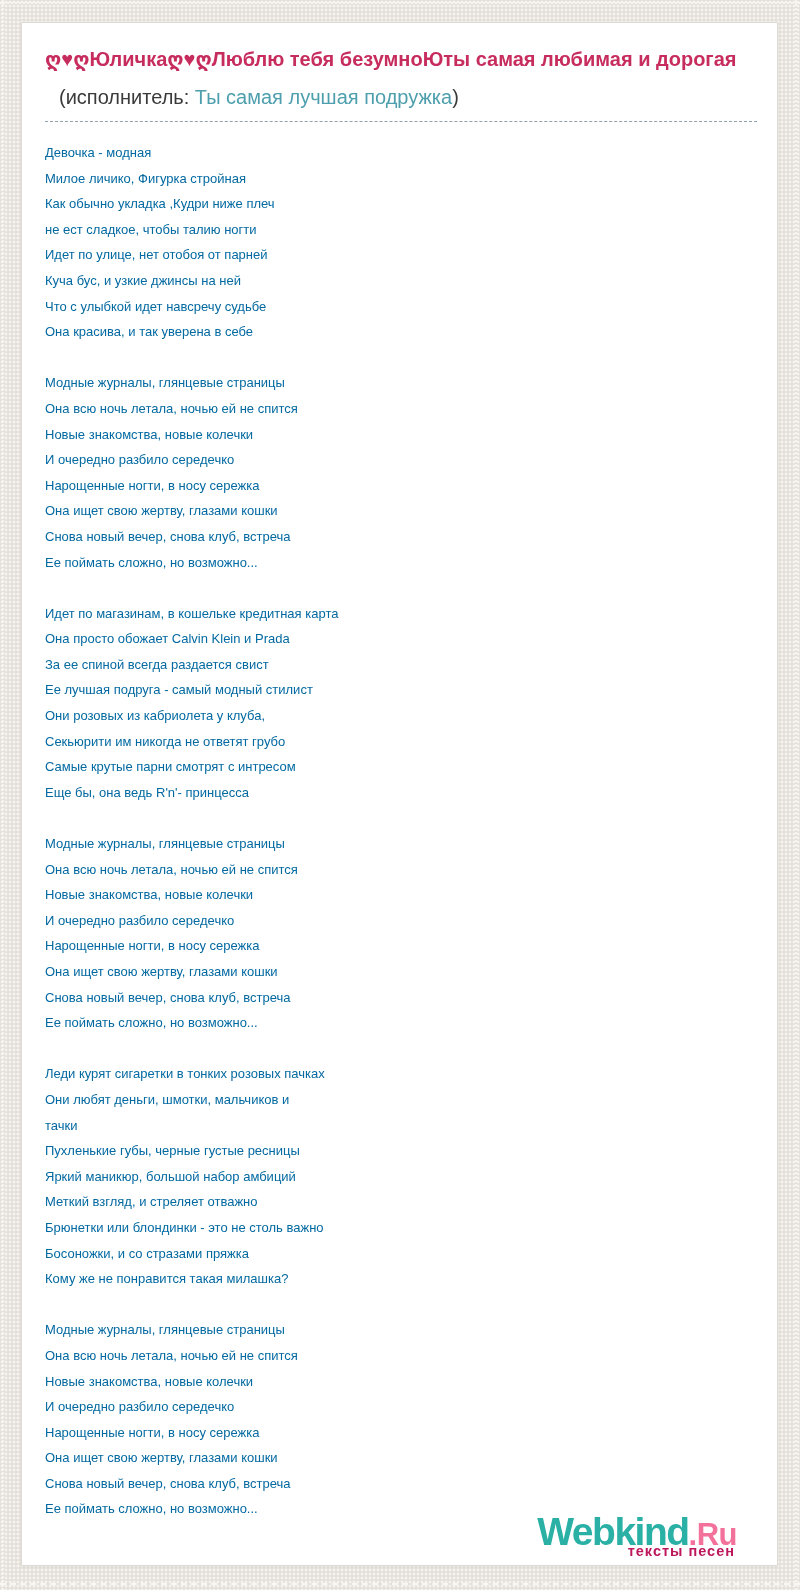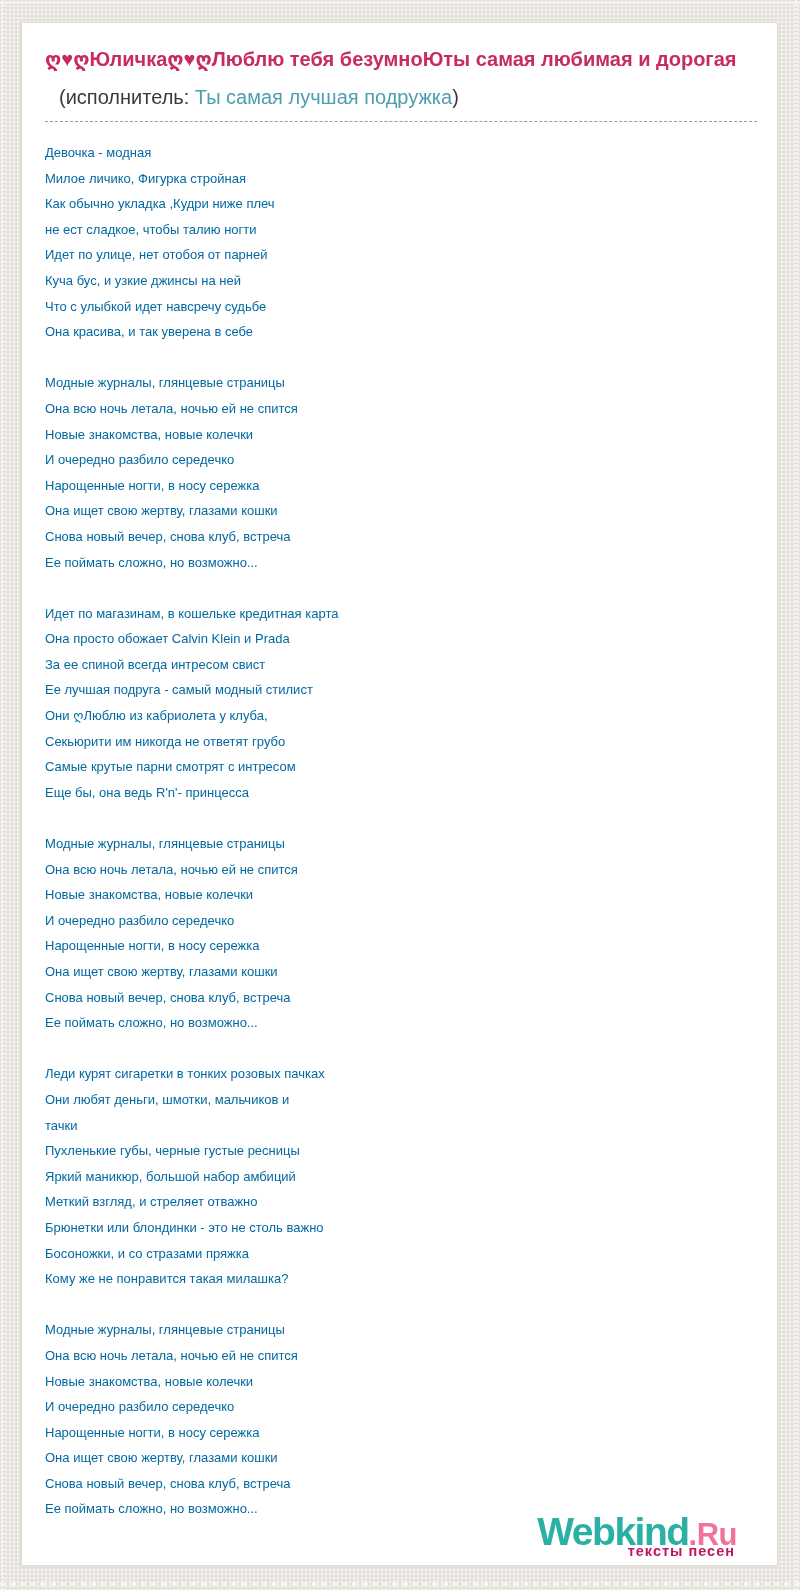--- a/index.html
+++ b/index.html
@@ -136,23 +136,23 @@
         <div class="line">Новые знакомства, новые колечки</div>
         <div class="line">И очередно разбило середечко</div>
         <div class="line">Нарощенные ногти, в носу сережка</div>
         <div class="line">Она ищет свою жертву, глазами кошки</div>
         <div class="line">Снова новый вечер, снова клуб, встреча</div>
         <div class="line">Ее поймать сложно, но возможно...</div>
       </div>
       <div class="stanza">
         <div class="line">Идет по магазинам, в кошельке кредитная карта</div>
         <div class="line">Она просто обожает Calvin Klein и Prada</div>
-        <div class="line">За ее спиной всегда интресом свист</div>
+        <div class="line">За ее спиной всегда раздается свист</div>
         <div class="line">Ее лучшая подруга - самый модный стилист</div>
-        <div class="line">Они ღЛюблю из кабриолета у клуба,</div>
+        <div class="line">Они розовых из кабриолета у клуба,</div>
         <div class="line">Секьюрити им никогда не ответят грубо</div>
         <div class="line">Самые крутые парни смотрят с интресом</div>
         <div class="line">Еще бы, она ведь R'n'- принцесса</div>
       </div>
       <div class="stanza">
         <div class="line">Модные журналы, глянцевые страницы</div>
         <div class="line">Она всю ночь летала, ночью ей не спится</div>
         <div class="line">Новые знакомства, новые колечки</div>
         <div class="line">И очередно разбило середечко</div>
         <div class="line">Нарощенные ногти, в носу сережка</div>

